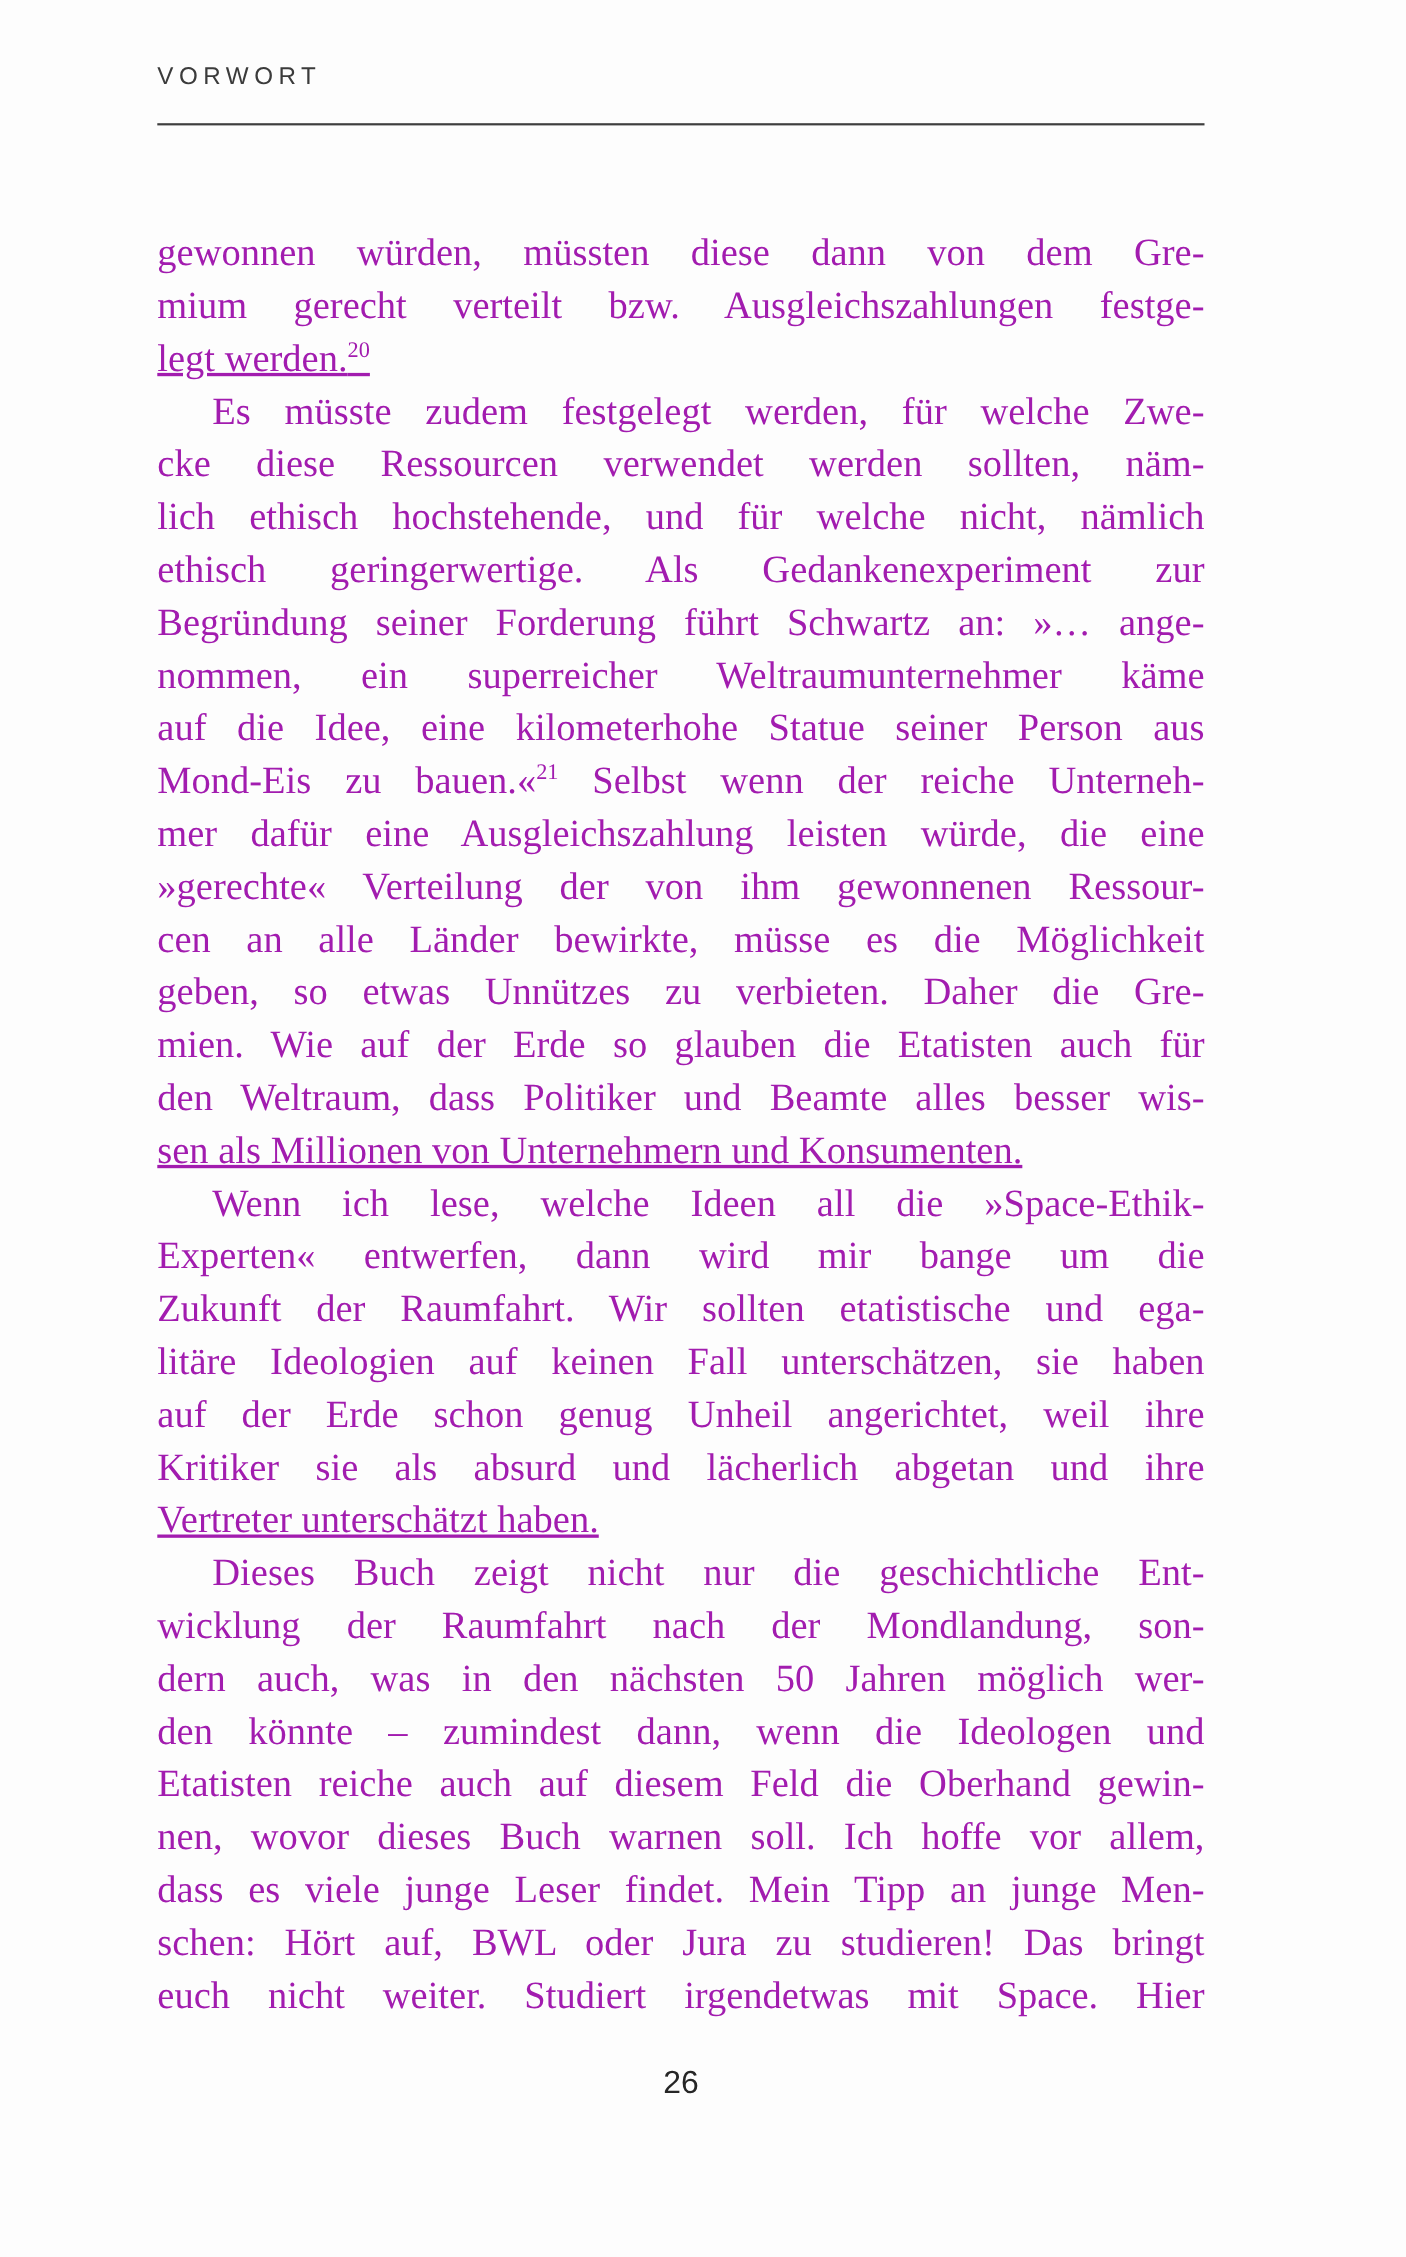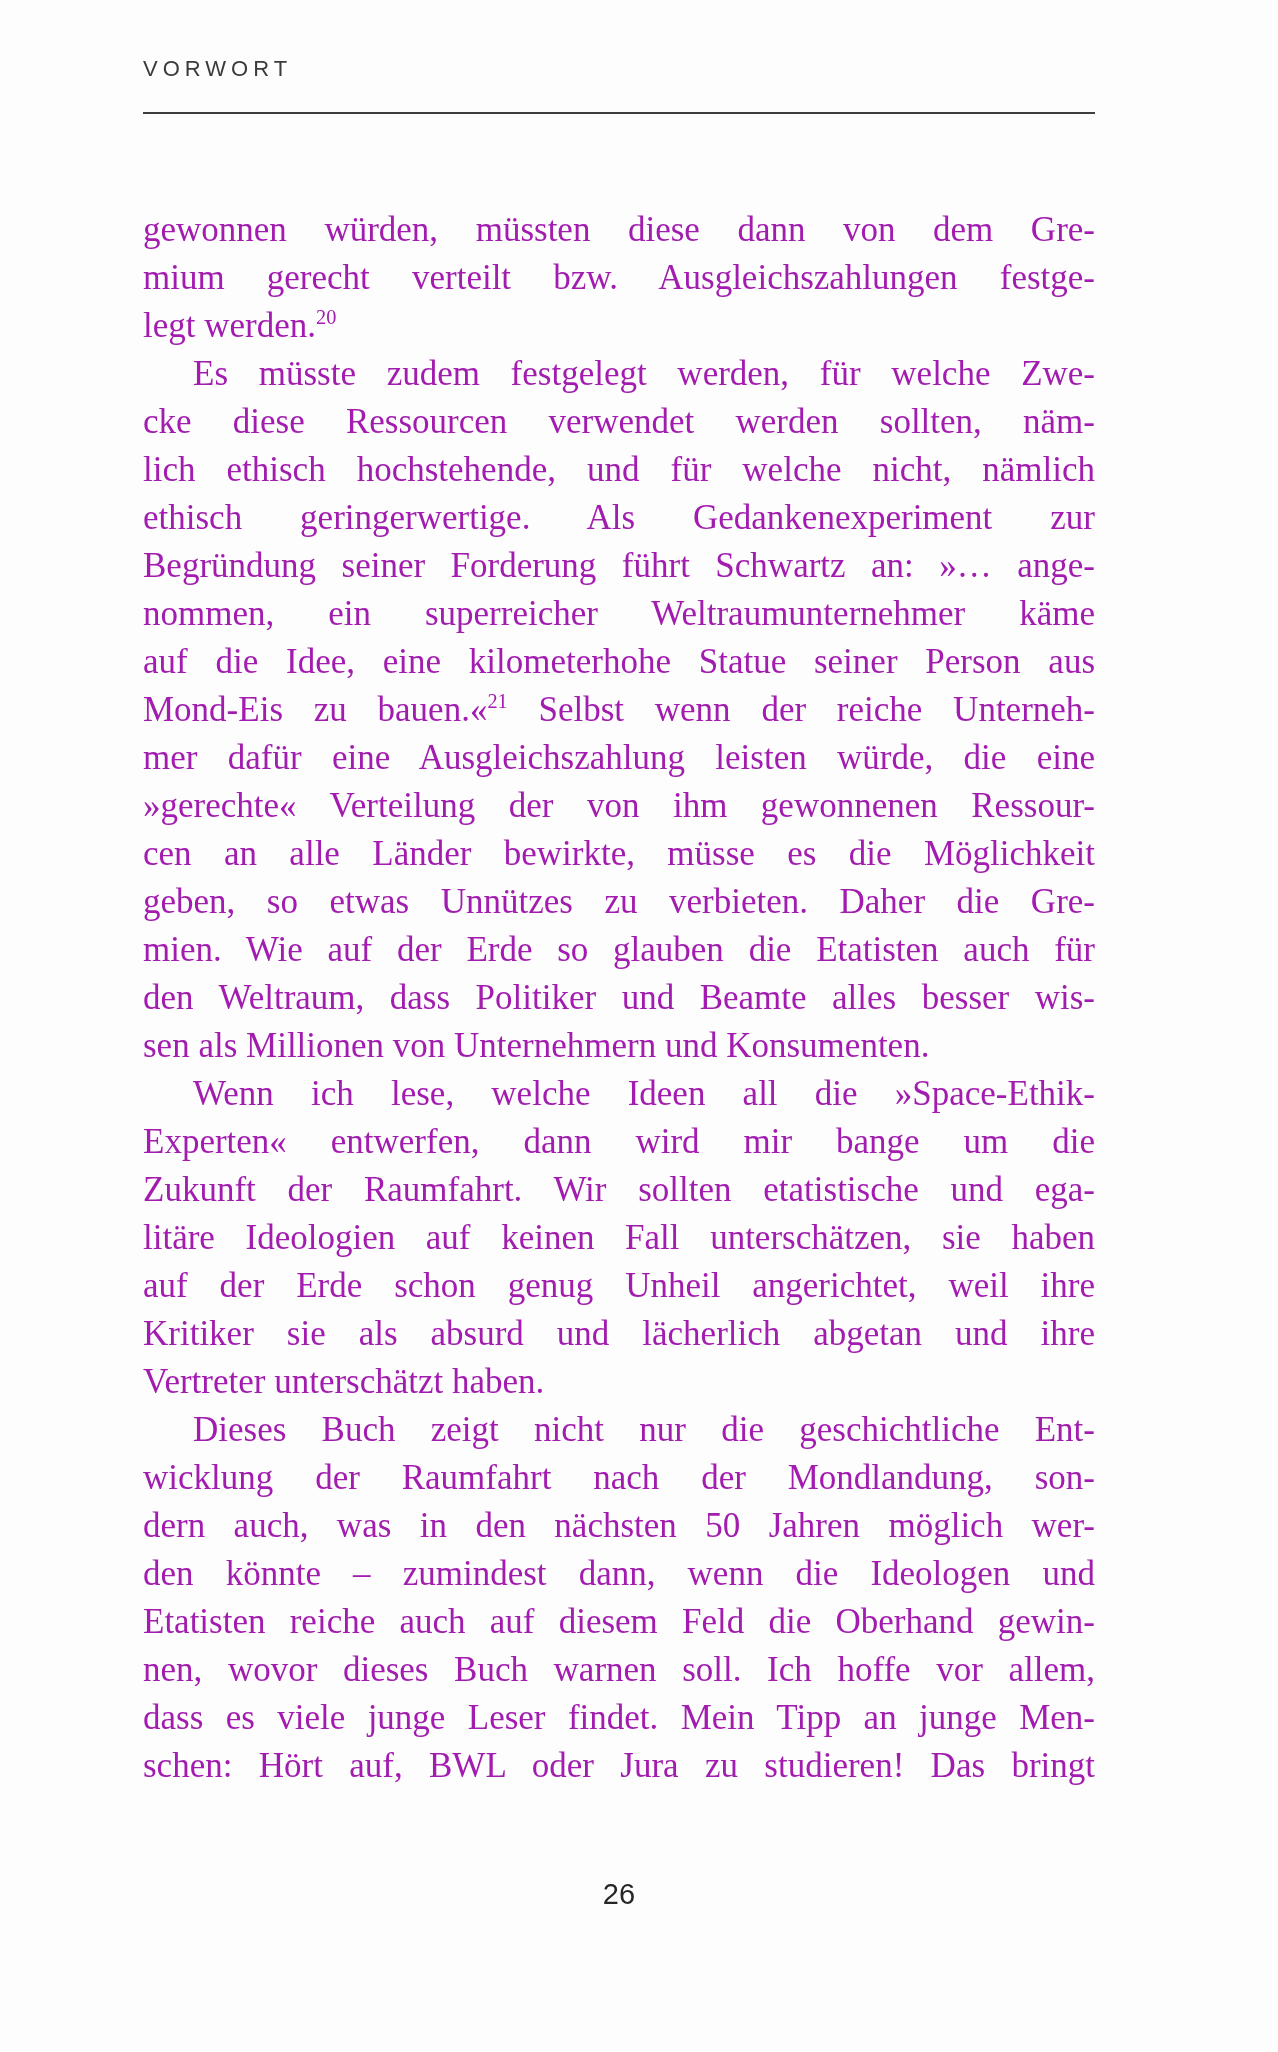--- a/index.html
+++ b/index.html
@@ -38,20 +38,21 @@
     font-size: 35px;
     line-height: 48px;
     color: #a21caf;
   }
   .text-line {
     text-align: justify;
     text-align-last: justify;
   }
   .text-line.para-end {
     text-align-last: left;
+    text-decoration: underline;
   }
   .text-line.first-indent {
     text-indent: 50px;
   }
   .text-line sup {
     font-size: 0.58em;
     line-height: 0;
     vertical-align: super;
   }
   .page-number {
@@ -99,16 +100,17 @@
       <div class="text-line">Kritiker sie als absurd und lächerlich abgetan und ihre</div>
       <div class="text-line para-end">Vertreter unterschätzt haben.</div>
       <div class="text-line first-indent">Dieses Buch zeigt nicht nur die geschichtliche Ent-</div>
       <div class="text-line">wicklung der Raumfahrt nach der Mondlandung, son-</div>
       <div class="text-line">dern auch, was in den nächsten 50 Jahren möglich wer-</div>
       <div class="text-line">den könnte – zumindest dann, wenn die Ideologen und</div>
       <div class="text-line">Etatisten reiche auch auf diesem Feld die Oberhand gewin-</div>
       <div class="text-line">nen, wovor dieses Buch warnen soll. Ich hoffe vor allem,</div>
       <div class="text-line">dass es viele junge Leser findet. Mein Tipp an junge Men-</div>
       <div class="text-line">schen: Hört auf, BWL oder Jura zu studieren! Das bringt</div>
+      <div class="text-line">euch nicht weiter. Studiert irgendetwas mit Space. Hier</div>
     </div>
 
   <div class="page-number">26</div>
 </div>
 
 </body></html>

